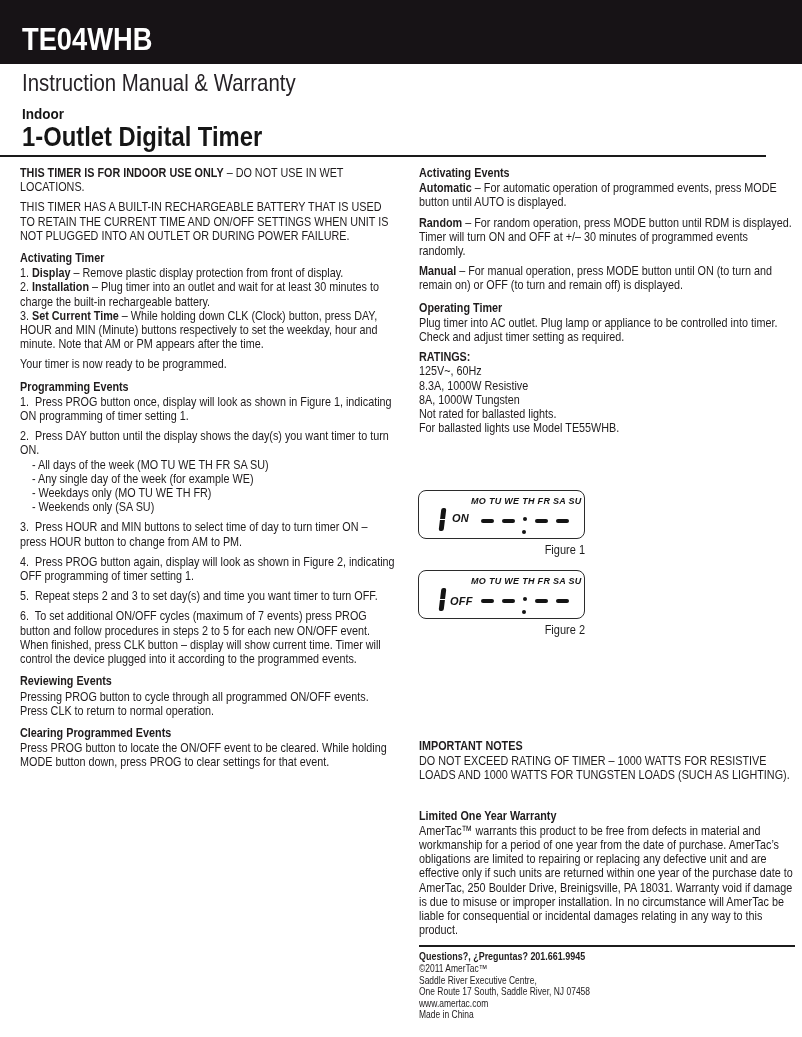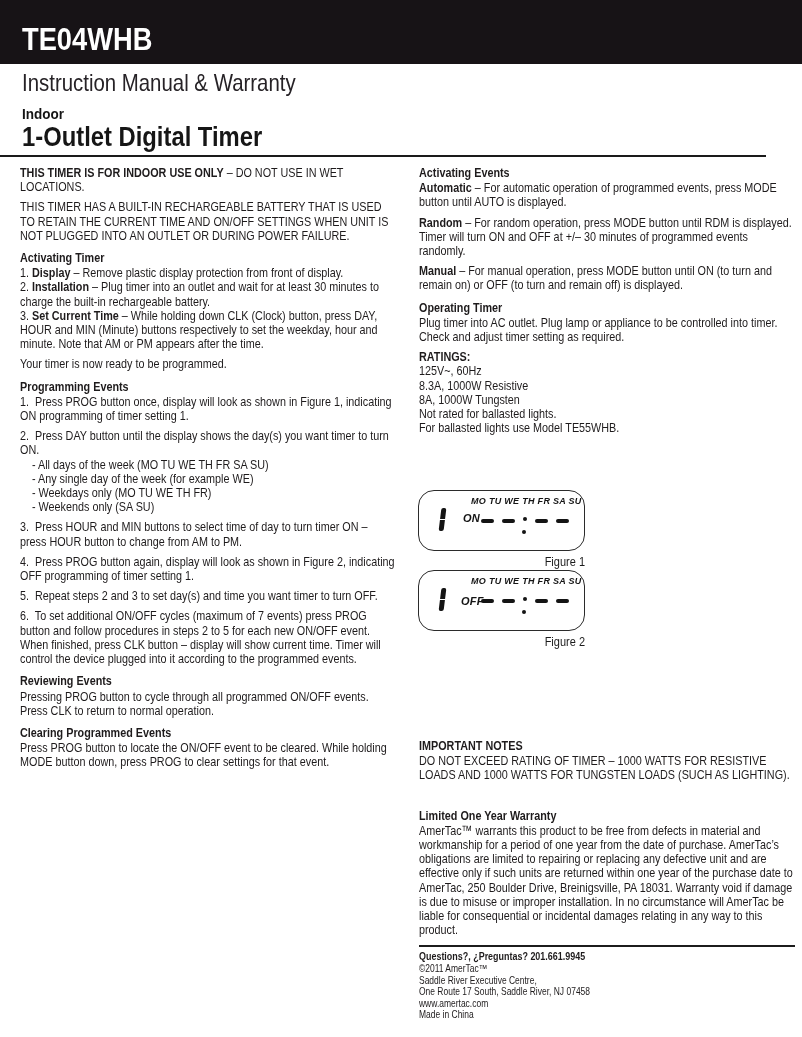--- a/index.html
+++ b/index.html
@@ -48,35 +48,35 @@
   .bold { font-weight:bold; }
   .b-divider { margin-top:8px; width:470px; height:2px; background:#1c1c1c; }
   .b-footer { margin-top:4px; font-size:10.6px; line-height:11.6px; }
   .b-footer .f0 { font-weight:bold; font-size:11.2px; }
 
   
   .figure { position:absolute; left:418px; width:167px; }
   .figure.fig-1 { top:490px; }
   .figure.fig-2 { top:570px; }
   .lcd {
-    position:relative; width:167px; height:61px; box-sizing:border-box;
-    border:1.7px solid #2b2b2b; border-radius:16px; background:#fff;
+    position:relative; width:167px; height:49px; box-sizing:border-box;
+    border:1.7px solid #2b2b2b; border-radius:8px; background:#fff;
   }
   .lcd-days {
     position:absolute; left:52px; top:5px; white-space:nowrap;
     font-style:italic; font-weight:bold; font-size:9px; letter-spacing:0.3px; color:#141414;
   }
   .seg-one {
     position:absolute; left:21px; top:17px; width:5px; height:23px; border-radius:2px;
     background:linear-gradient(to bottom,#141414 0 46%, #ffffff 46% 54%, #141414 54% 100%);
     transform:skewX(-7deg);
   }
   .lcd-state {
     position:absolute; left:33px; top:21px;
-    font-style:italic; font-weight:bold; font-size:11px; letter-spacing:0.2px; color:#141414;margin-left:11px;
+    font-style:italic; font-weight:bold; font-size:11px; letter-spacing:0.2px; color:#141414;
   }
   .lcd[data-state="OFF"] .lcd-state { left:31px; top:24px; }
   .lcd-time { position:absolute; left:62px; top:28px; display:flex; align-items:center; gap:8px; }
   .dash { display:block; width:13px; height:4px; background:#141414; border-radius:2px; }
   .colon { position:relative; display:block; width:4px; height:4px; }
   .colon .d1, .colon .d2 { position:absolute; width:4px; height:4px; border-radius:50%; background:#141414; }
   .colon .d1 { left:0; top:-2px; }
   .colon .d2 { left:-1px; top:11px; }
   .fig-caption {
     margin-top:4px; text-align:right; font-size:12.5px; color:#1b1b1b;

